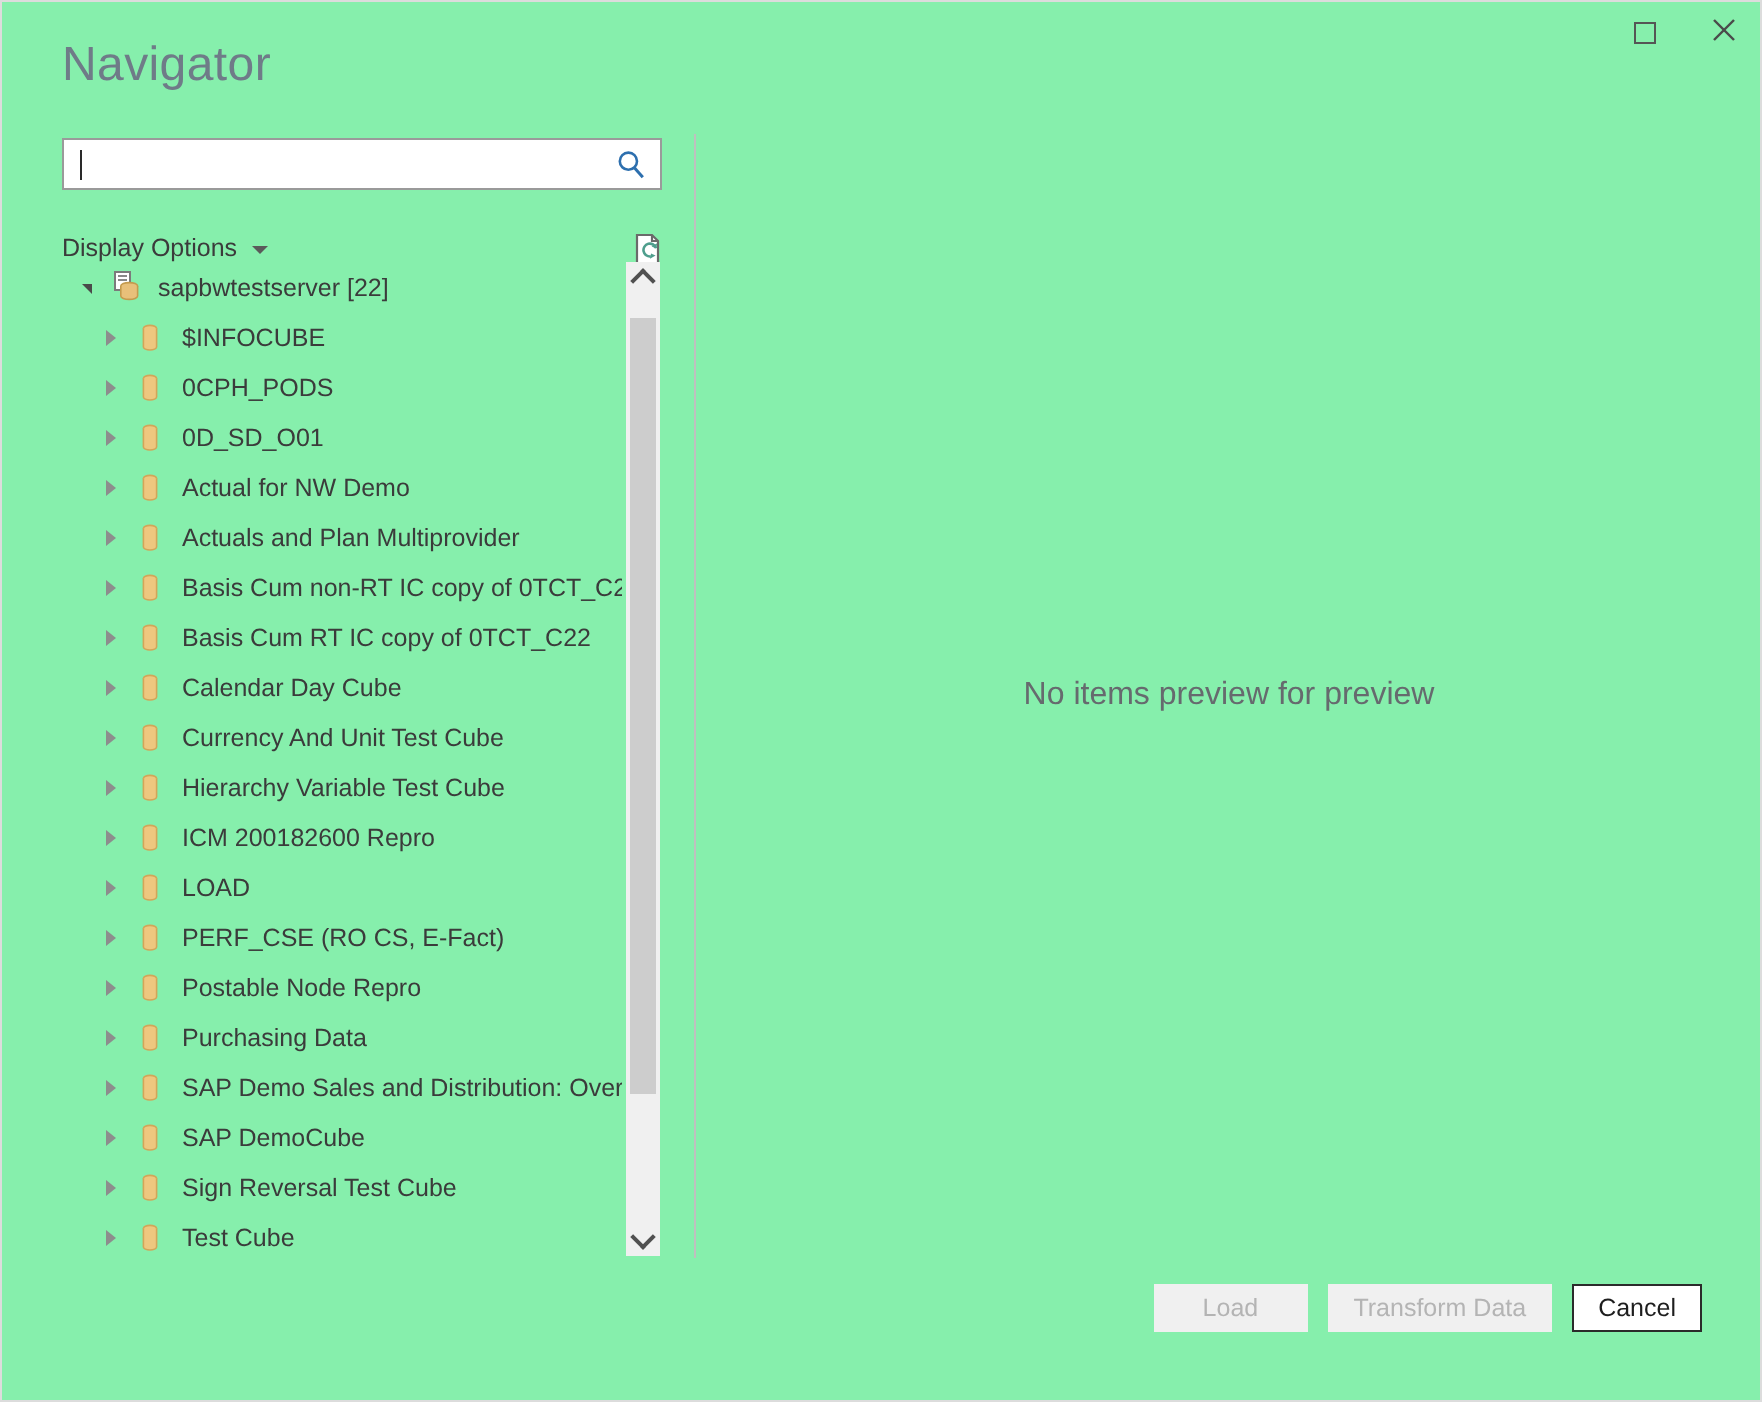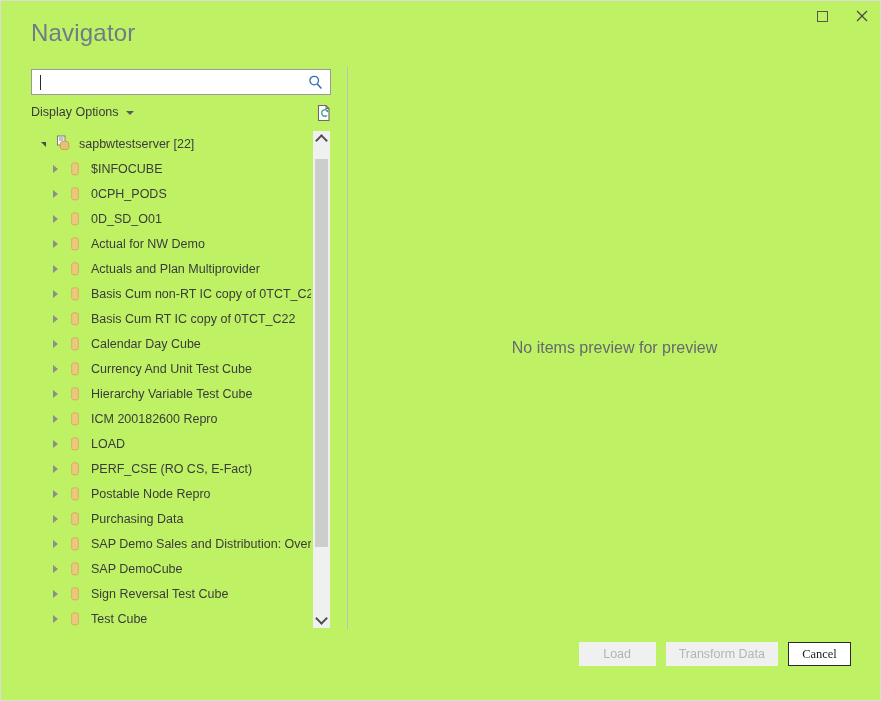--- a/index.html
+++ b/index.html
@@ -10,21 +10,21 @@
   body {
     font-family: "Liberation Sans", sans-serif;
     -webkit-font-smoothing: antialiased;
   }
 
   .window {
     position: relative;
     width: 881px;
     height: 701px;
     box-sizing: border-box;
-    background: #bef264;
+    background: #86efac;
     border: 1px solid #dcdcdc;
     overflow: hidden;
   }
 
   
   .titlebar {
     position: absolute;
     left: 0; top: 0;
     width: 881px;
     height: 58px;
@@ -112,21 +112,21 @@
     right: 6px;
     top: 4px;
     width: 17px;
     height: 17px;
   }
 
   .options-row {
     position: relative;
     width: 302px;
     height: 24px;
-    margin-top: 8px;
+    margin-top: 20px;
   }
   .display-options {
     position: absolute;
     left: 0;
     top: 2px;
     display: flex;
     align-items: center;
     gap: 7px;
     cursor: default;
   }
@@ -313,21 +313,20 @@
   .btn.disabled {
     background: #f0f0f0;
     border: 1px solid #f0f0f0;
     color: #b4b4b4;
   }
   .btn.default {
     background: #ffffff;
     border: 1px solid #2b2b2b;
     color: #1e1e1e;
     min-width: 63px;
-    font-family: Liberation Serif, serif;
   }
 </style>
 </head>
 <body>
 
 <div class="window">
 
   <div class="titlebar">
     <div class="win-title">Navigator</div>
     <div class="caption-buttons">

